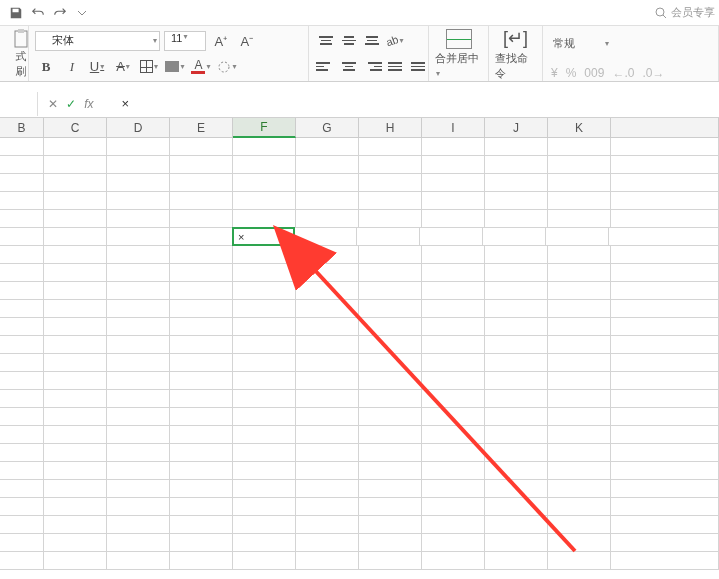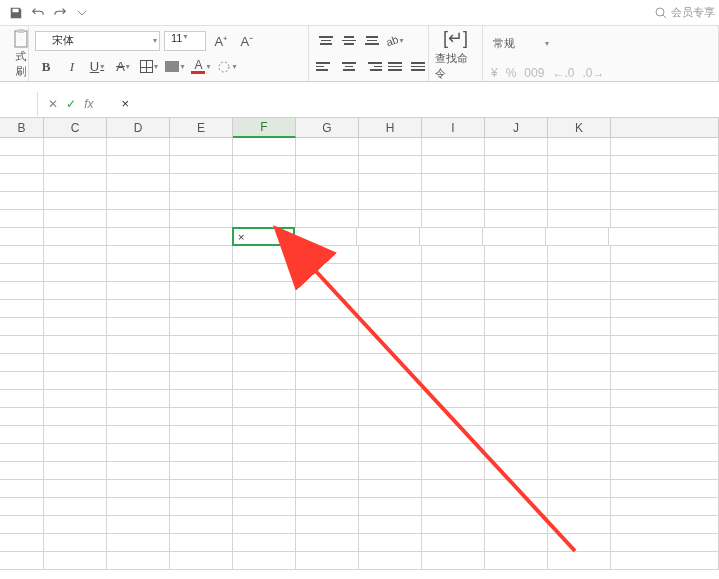--- a/index.html
+++ b/index.html
@@ -350,20 +350,24 @@
       <div class="btn">
           <span class="align-ico">
             <span style="width:14px"></span>
             <span style="width:14px"></span>
             <span style="width:14px"></span>
           </span>
         </div>
     </div>
   </div>
 
+  <div class="ribbon-group merge-grp">
+    <span class="merge-ico"></span>
+    <span class="merge-txt"><span>合并居中</span><span class="dd-arrow">▾</span></span>
+  </div>
 
   <div class="ribbon-group wrap-grp">
     <span class="wrap-ico">[↵]</span>
     <span class="merge-txt">查找命令</span>
   </div>
 
   <div class="ribbon-group num-grp">
     <div class="num-row">
       <div class="num-sel">
         <span>常规</span>

